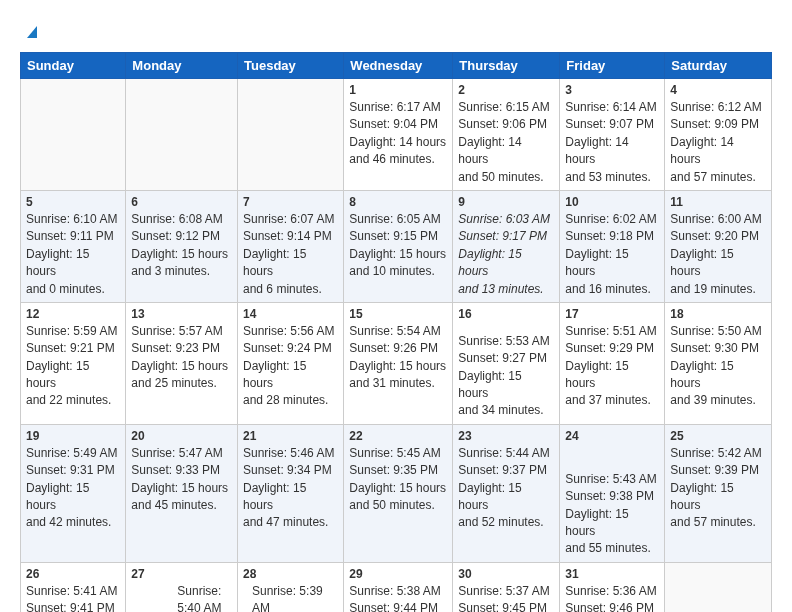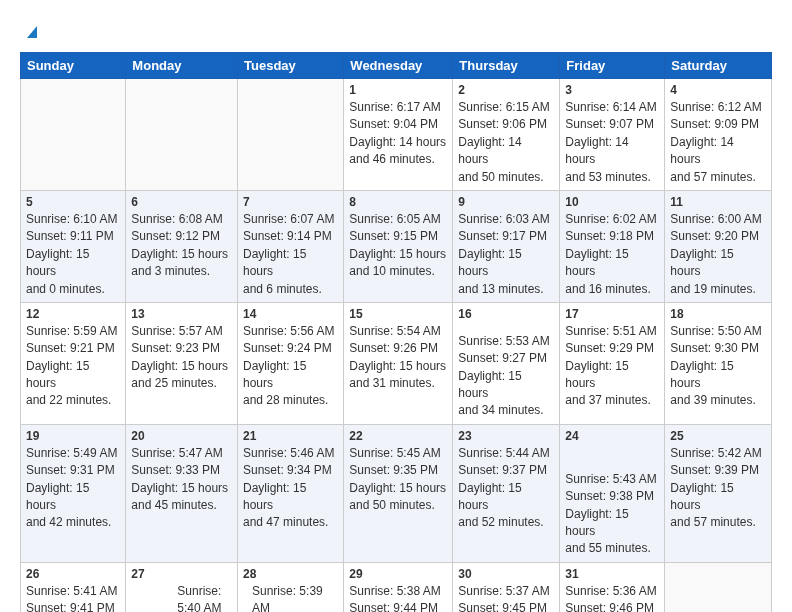--- a/index.html
+++ b/index.html
@@ -112,21 +112,21 @@
           </td>
           <td>
             <div class="day-num">8</div>
             <div class="day-detail" style="white-space: pre-line;">Sunrise: 6:05 AM
 Sunset: 9:15 PM
 Daylight: 15 hours
 and 10 minutes.</div>
           </td>
           <td>
             <div class="day-num">9</div>
-            <div class="day-detail" style="white-space: pre-line;">Sunrise: 6:03 AM
+            <div class="day-detail" style="white-space: pre-line; font-style: italic;">Sunrise: 6:03 AM
 Sunset: 9:17 PM
 Daylight: 15 hours
 and 13 minutes.</div>
           </td>
           <td>
             <div class="day-num">10</div>
             <div class="day-detail" style="white-space: pre-line;">Sunrise: 6:02 AM
 Sunset: 9:18 PM
 Daylight: 15 hours
 and 16 minutes.</div>

